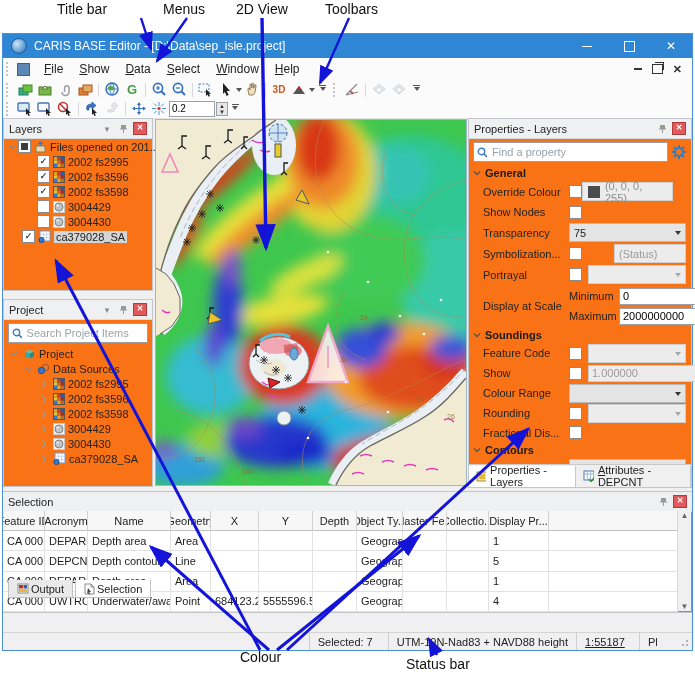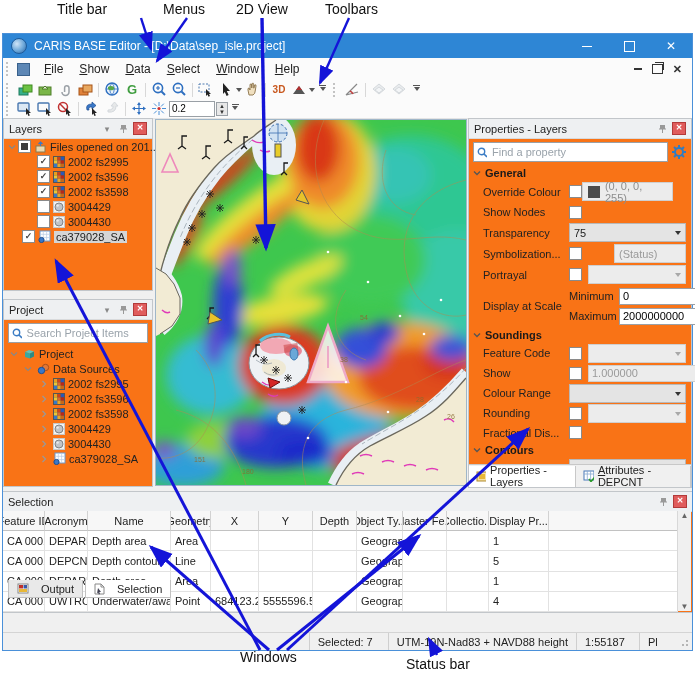--- a/index.html
+++ b/index.html
@@ -81,42 +81,42 @@
   .sel-table{position:absolute;left:0;top:19px;right:14px;bottom:0;display:grid;
     grid-template-columns:42px 43px 83px 40px 48px 54px 44px 46px 44px 42px 60px 1fr;
     grid-auto-rows:1fr;font-size:11px;color:#222;background:#fff;}
   .thc{border-right:1px solid #d2d2d2;border-bottom:1px solid #c2c2c2;background:#f7f7f7;
     display:flex;align-items:center;justify-content:center;padding:0 2px;overflow:hidden;white-space:nowrap;}
   .tdc{border-right:1px solid #e2e2e2;border-bottom:1px solid #e2e2e2;display:flex;align-items:center;padding:0 4px;overflow:hidden;white-space:nowrap;}
   .vsb{position:absolute;right:1px;top:19px;bottom:1px;width:13px;background:#f0f0f0;border-left:1px solid #d8d8d8;
     display:flex;flex-direction:column;justify-content:space-between;align-items:center;font-size:8px;color:#666;}
   
   .btabs{position:absolute;left:0;right:0;top:546px;height:21px;display:flex;align-items:flex-start;padding-left:5px;gap:2px;font-size:11px;}
-  .btab{display:flex;align-items:center;gap:12px;height:17px;padding:0 8px;border:1px solid #c2c2c2;border-top:none;background:#e9e9e9;color:#222;}
+  .btab{display:flex;align-items:center;gap:2px;height:17px;padding:0 8px;border:1px solid #c2c2c2;border-top:none;background:#e9e9e9;color:#222;}
   .btab.active{background:#fff;}
   
   .statusbar{position:absolute;left:0;right:0;bottom:0;height:17px;background:#f0f0f0;border-top:1px solid #d4d4d4;
     display:flex;align-items:center;font-size:11px;color:#222;}
   .sbseg{height:100%;display:flex;align-items:center;padding:0 8px;border-left:1px solid #cfcfcf;white-space:nowrap;}
   .gripdots{width:12px;height:12px;margin-right:2px;
     background:
      linear-gradient(#b5b5b5,#b5b5b5) 8px 8px/2px 2px no-repeat,
      linear-gradient(#b5b5b5,#b5b5b5) 8px 4px/2px 2px no-repeat,
      linear-gradient(#b5b5b5,#b5b5b5) 4px 8px/2px 2px no-repeat;}
 </style>
 </head>
 <body>
 
 <div class="stage">
 
   <div class="anno" style="left:57px;top:1px;">Title bar</div>
   <div class="anno" style="left:163px;top:1px;">Menus</div>
   <div class="anno" style="left:236px;top:1px;">2D View</div>
   <div class="anno" style="left:325px;top:1px;">Toolbars</div>
-  <div class="anno" style="left:240px;top:649px;">Windows</div>
+  <div class="anno" style="left:240px;top:649px;">Colour</div>
   <div class="anno" style="left:406px;top:656px;">Status bar</div>
 
   <div class="win">
 
     <div class="titlebar">
       <div class="appico"></div>
       <div class="titletext">CARIS BASE Editor - [D:\Data\sep_isle.project]</div>
       <div class="wbtns">
         <div class="wbtn">
             <div class="mn"></div>
@@ -995,21 +995,21 @@
             <path d="M4,5 l3,4 -1.7,0 0.7,2 -1.2,0.4 -0.7,-2 -1.1,1 z" fill="#445"></path>
           </svg>
         <span>Selection</span>
       </div>
     </div>
 
     <div class="statusbar">
       <div style="flex:1;"></div>
       <div class="sbseg" style="width:62px;">Selected: 7</div>
       <div class="sbseg">UTM-19N-Nad83 + NAVD88 height</div>
-      <div class="sbseg" style="width:46px;">1:55187</div>
+      <div class="sbseg" style="width:46px;text-decoration:underline;">1:55187</div>
       <div class="sbseg" style="width:22px;">Pl</div>
       <div class="gripdots"></div>
     </div>
   </div>
 
   <svg class="anno-svg">
     <defs>
       <marker id="arr" markerWidth="9" markerHeight="8" refX="7" refY="3" orient="auto" markerUnits="strokeWidth">
         <path d="M0,0 L8,3 L0,6 Z" fill="#1414d8"></path>
       </marker>

